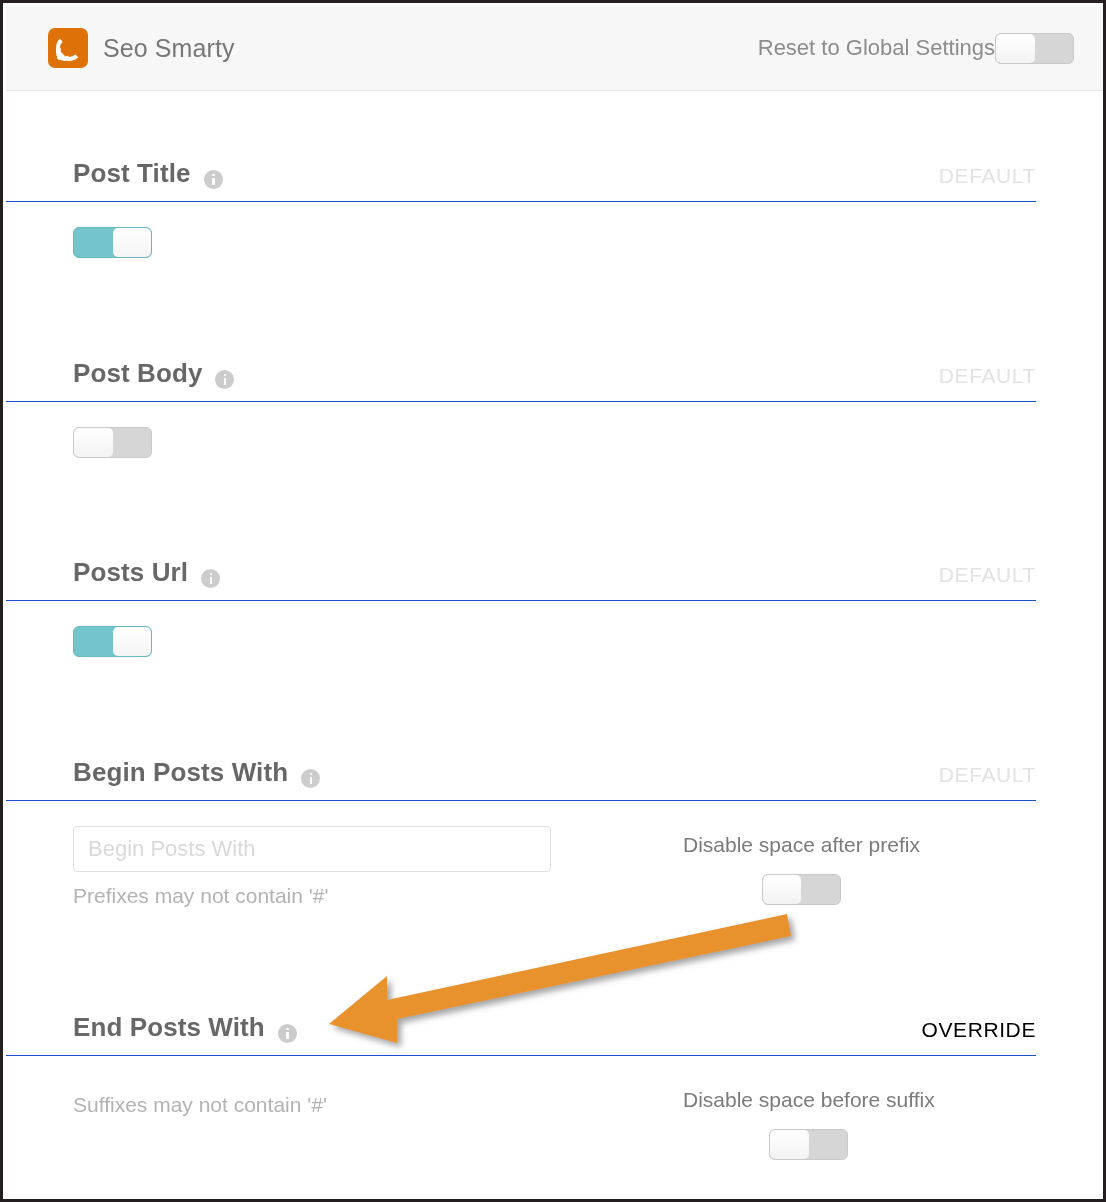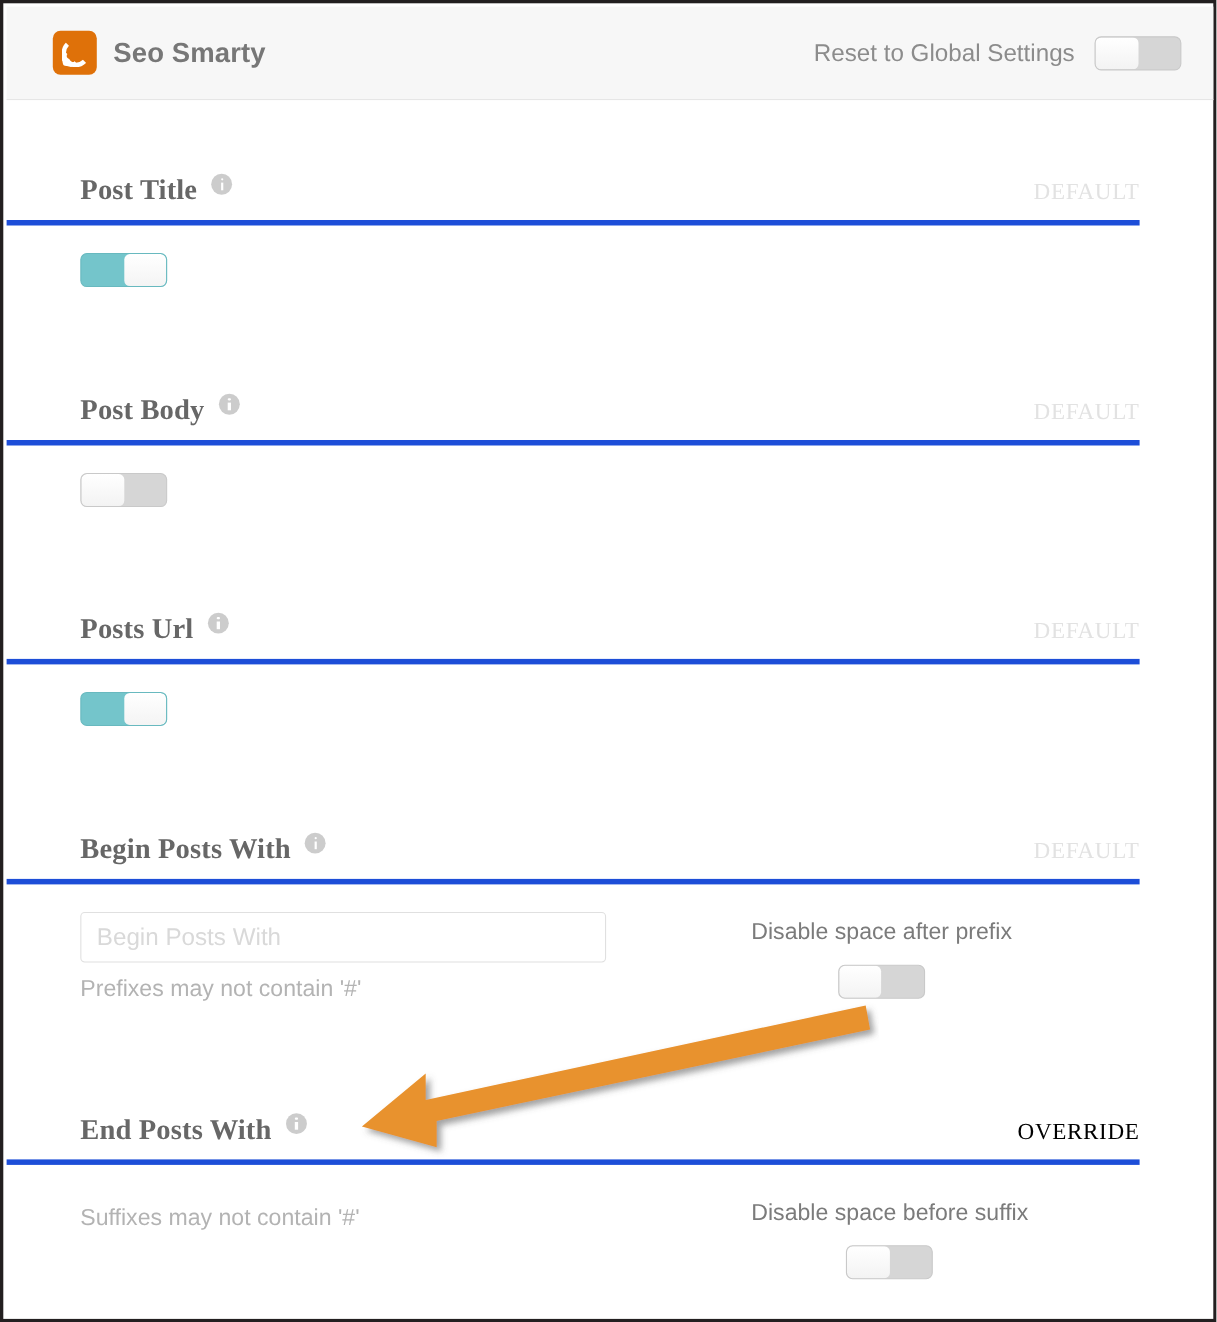--- a/index.html
+++ b/index.html
@@ -80,28 +80,27 @@
   .rss-icon .arc2 {
     left: 8px;
     bottom: 7px;
     width: 26px;
     height: 26px;
   }
 
   .brand-name {
     font-size: 25px;
     color: #777777;
-    font-weight: 700;
+    font-weight: 400;
     letter-spacing: 0.1px;
   }
 
   .header-right {
     display: flex;
     align-items: center;
-    gap: 18px;
   }
   .header-label {
     font-size: 22px;
     color: #8c8c8c;
     font-weight: 400;
   }
 
   
   .toggle {
     display: inline-block;
@@ -148,25 +147,24 @@
 
   .section {
     position: absolute;
     left: 0;
     width: 1100px;
   }
 
   .section-head {
     position: relative;
     display: flex;
-    align-items: flex-start;
+    align-items: flex-end;
     padding: 0 0 12px 67px;
-    border-bottom: 5px solid #1d4ed8;
+    border-bottom: 1px solid #1d4ed8;
     margin-right: 70px;
-    font-family: Liberation Serif, serif;
   }
 
   .section-title {
     font-size: 26px;
     font-weight: bold;
     color: #676767;
     letter-spacing: 0.1px;
   }
 
   .info-icon {

